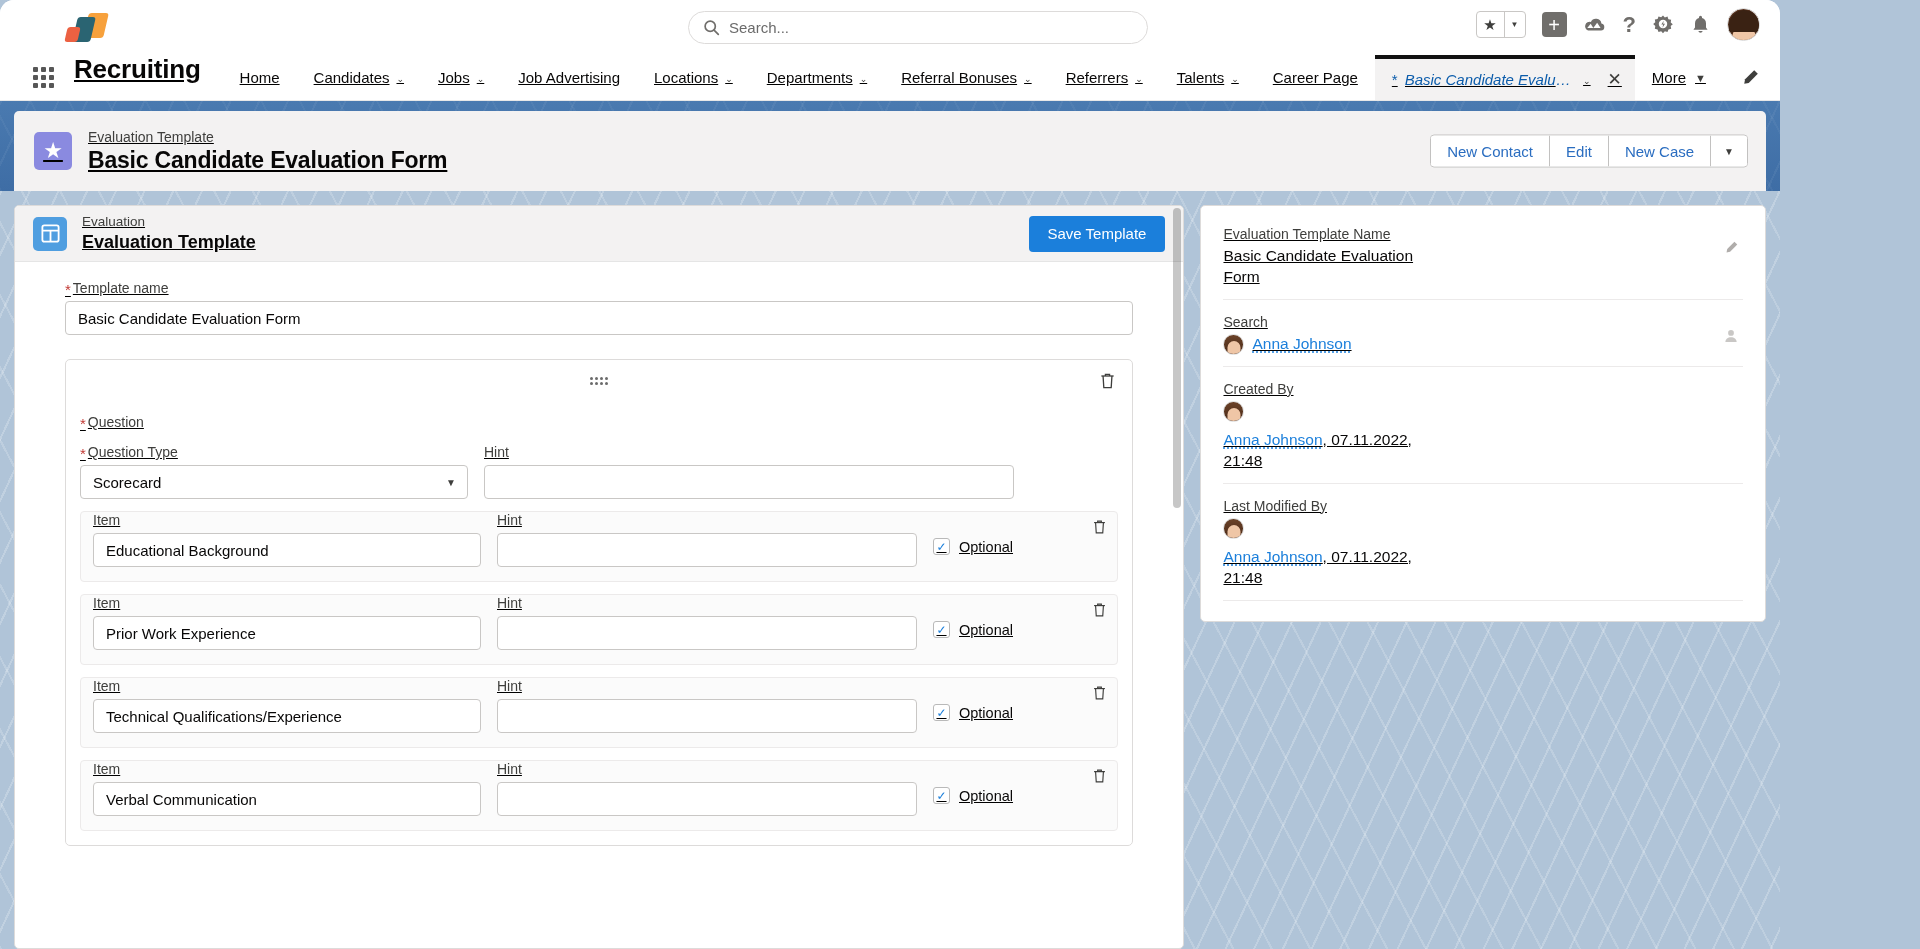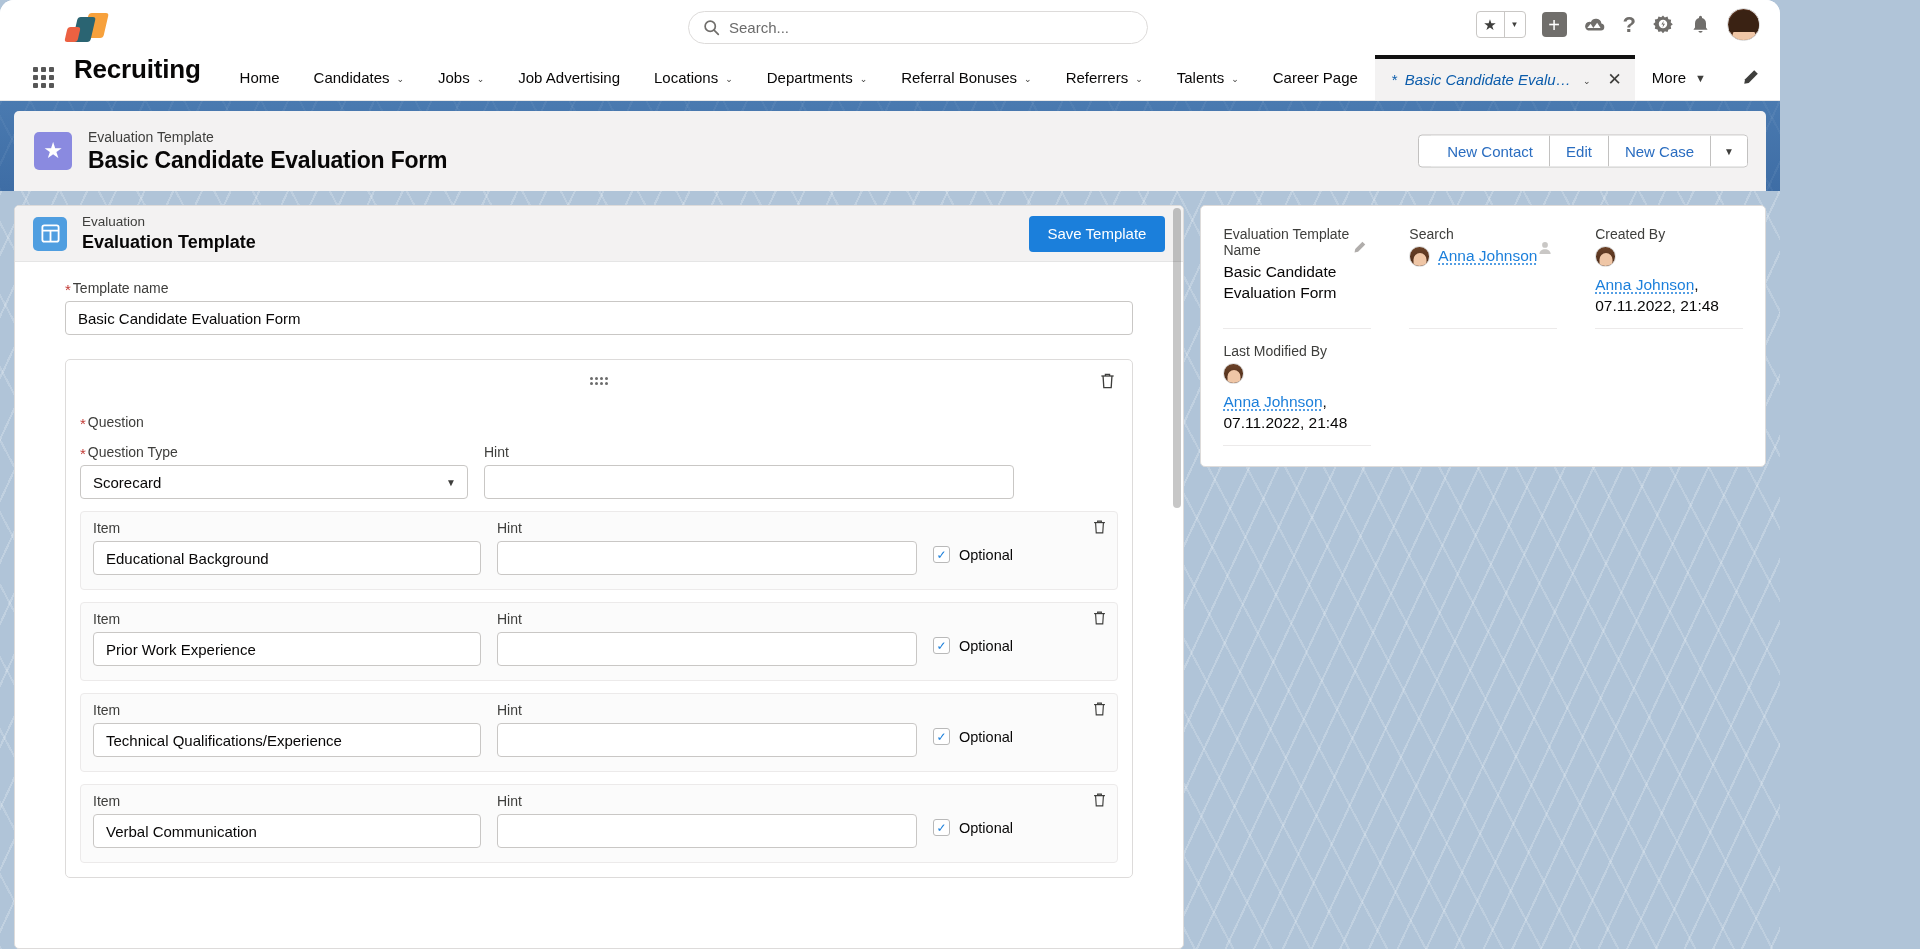--- a/index.html
+++ b/index.html
@@ -9,20 +9,21 @@
     background: #b0c4d8;
     overflow: hidden;
   }
   .app-window {
     position: absolute;
     left: 0; top: 0;
     width: 1780px; height: 949px;
     background: #ffffff;
     border-radius: 14px 14px 0 0;
     overflow: hidden;
+    text-decoration: underline;
   }
 
   
   .global-header {
     height: 55px;
     background: #ffffff;
     display: flex;
     align-items: center;
     position: relative;
     padding: 0 18px;
@@ -183,21 +184,21 @@
     color: #fff; font-size: 22px; flex: none;
     margin-right: 16px;
   }
   .rec-type { font-size: 14px; color: #3e3e3c; line-height: 1.35; }
   .rec-title { font-size: 23px; font-weight: 700; color: #080707; line-height: 1.2;
                letter-spacing: -0.2px; }
   .rec-actions {
     position: absolute; right: 18px; top: 50%; transform: translateY(-50%);
     display: flex; align-items: stretch;
     border: 1px solid #c2c1c0; border-radius: 4px; overflow: hidden;
-    background: #fff; height: 33px; padding-left: 12px;
+    background: #fff; height: 33px;
   }
   .rec-btn {
     display: flex; align-items: center; padding: 0 16px;
     font-size: 15px; color: #2a6dc0; background: #fff;
     border-right: 1px solid #c2c1c0; white-space: nowrap;
   }
   .rec-btn.caret { padding: 0 13px; color: #3e3e3c; font-size: 10px; border-right: none; }
 
   
   .content-area {
@@ -287,21 +288,21 @@
   .select-wrap .scaret {
     position: absolute; right: 12px; top: 50%; transform: translateY(-50%);
     font-size: 10px; color: #3e3e3c; pointer-events: none;
   }
 
   .item-row {
     background: #fbfbfb;
     border: 1px solid #eceaea;
     border-radius: 4px;
     margin-top: 12px;
-    padding: 8px 12px 14px 12px;
+    padding: 0 12px 14px 12px;
     position: relative;
     display: flex; align-items: flex-start; gap: 16px;
   }
   .item-row:first-of-type { margin-top: 16px; }
   .item-trash {
     position: absolute; right: 10px; top: 7px;
     color: #3e3e3c; display: flex;
   }
   .chk-wrap {
     display: flex; align-items: center; gap: 9px;
@@ -320,21 +321,21 @@
   
   .detail-panel {
     width: 608px;
     background: #fff;
     border: 1px solid #dddbda;
     border-radius: 5px;
     padding: 16px 22px 10px 22px;
     align-self: flex-start;
   }
   .detail-grid {
-    display: grid; grid-template-columns: 1fr 1fr 1fr; column-gap: 38px;
+    display: grid; grid-template-columns: 1fr; column-gap: 38px;
   }
   .dcell {
     padding: 4px 0 11px 0;
     border-bottom: 1px solid #eceaea;
     position: relative;
     margin-bottom: 10px;
   }
   .dlabel { font-size: 14px; color: #3e3e3c; margin-bottom: 4px; }
   .dvalue { font-size: 15.5px; color: #080707; line-height: 1.35; max-width: 230px; }
   .dvalue.with-link { display: flex; align-items: flex-end; gap: 8px; flex-wrap: wrap; }

